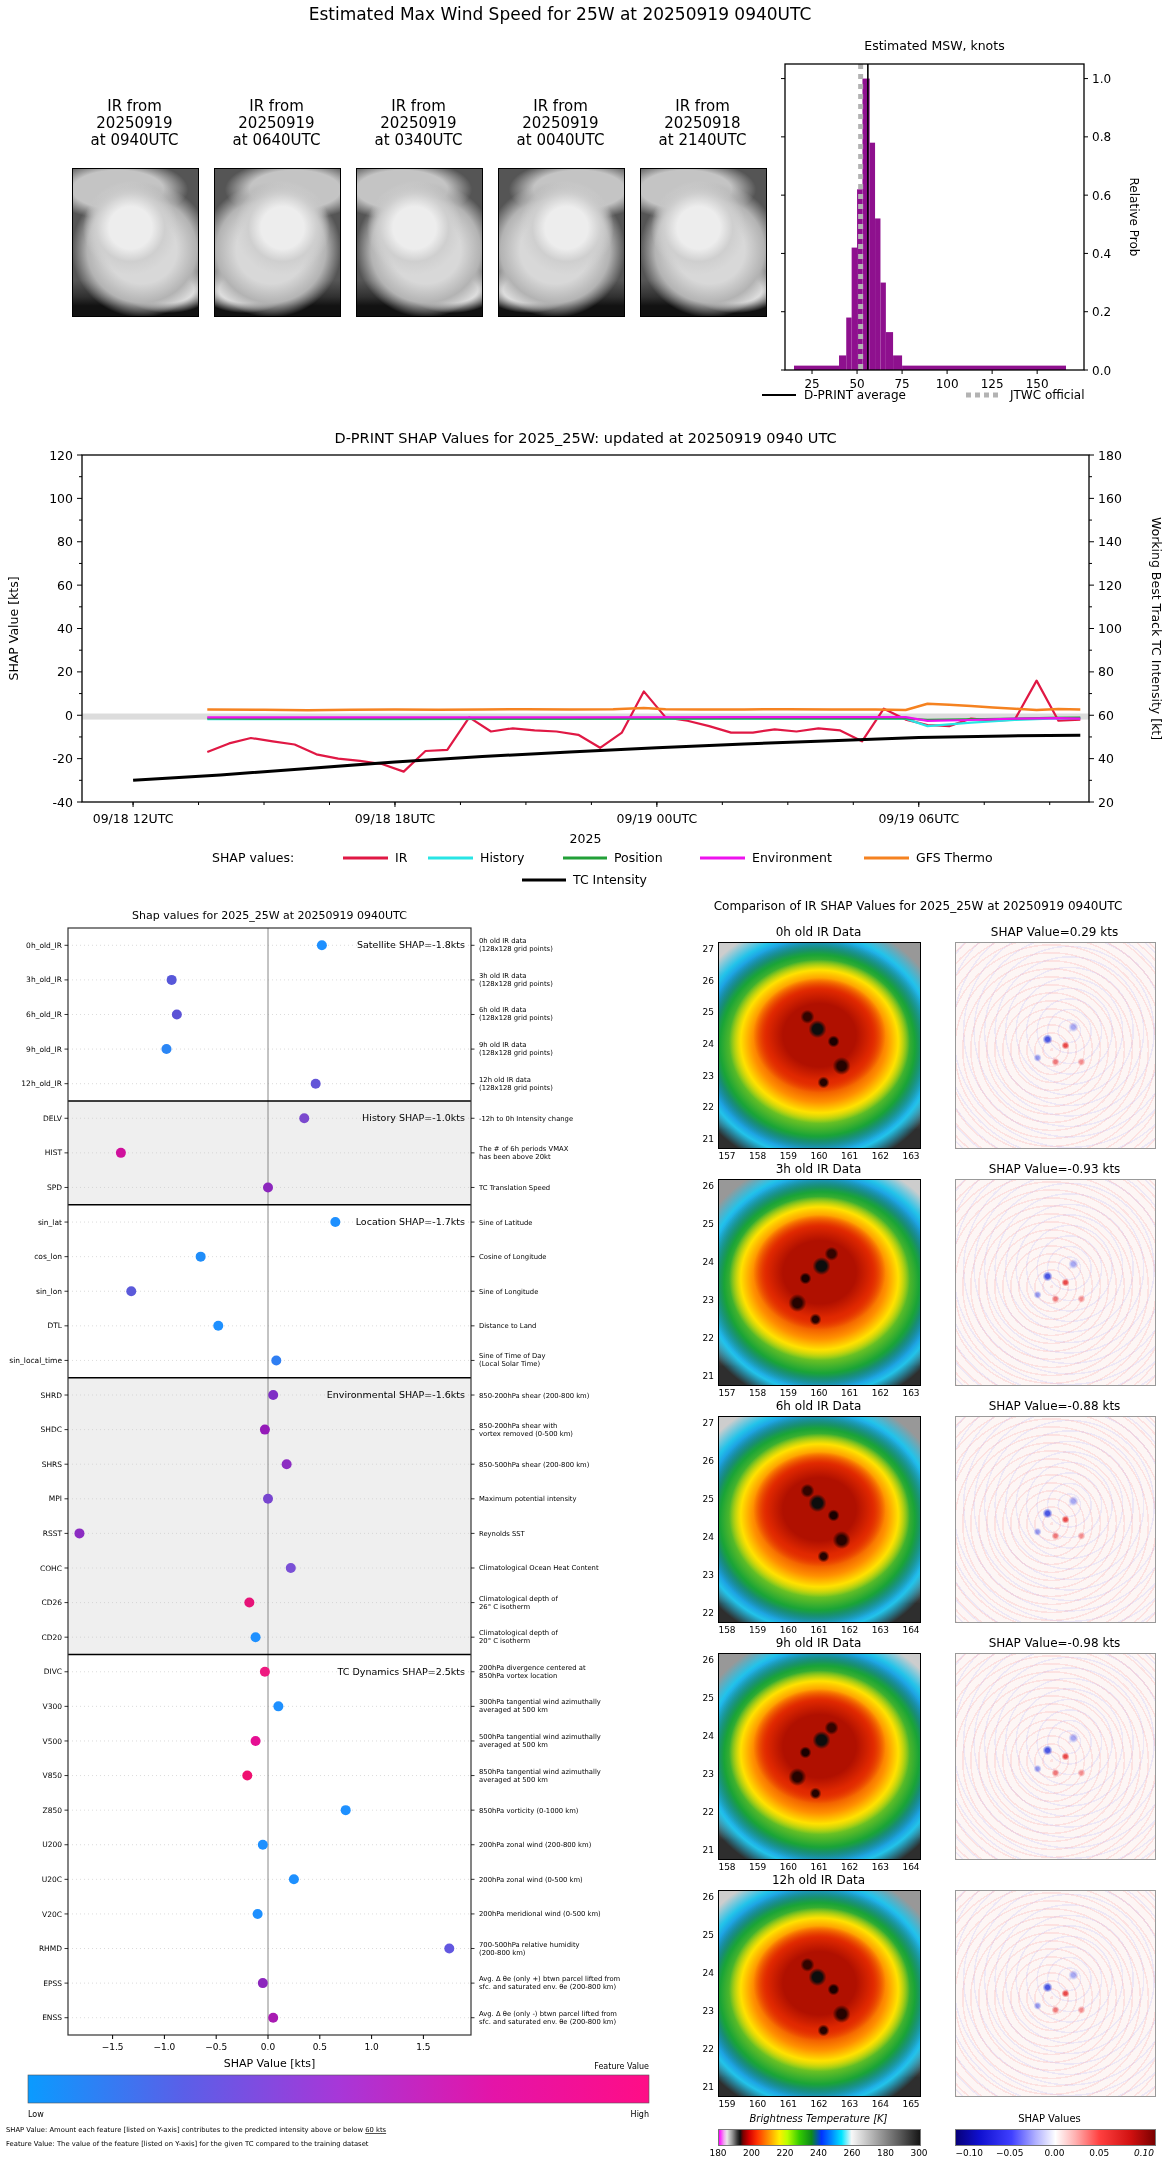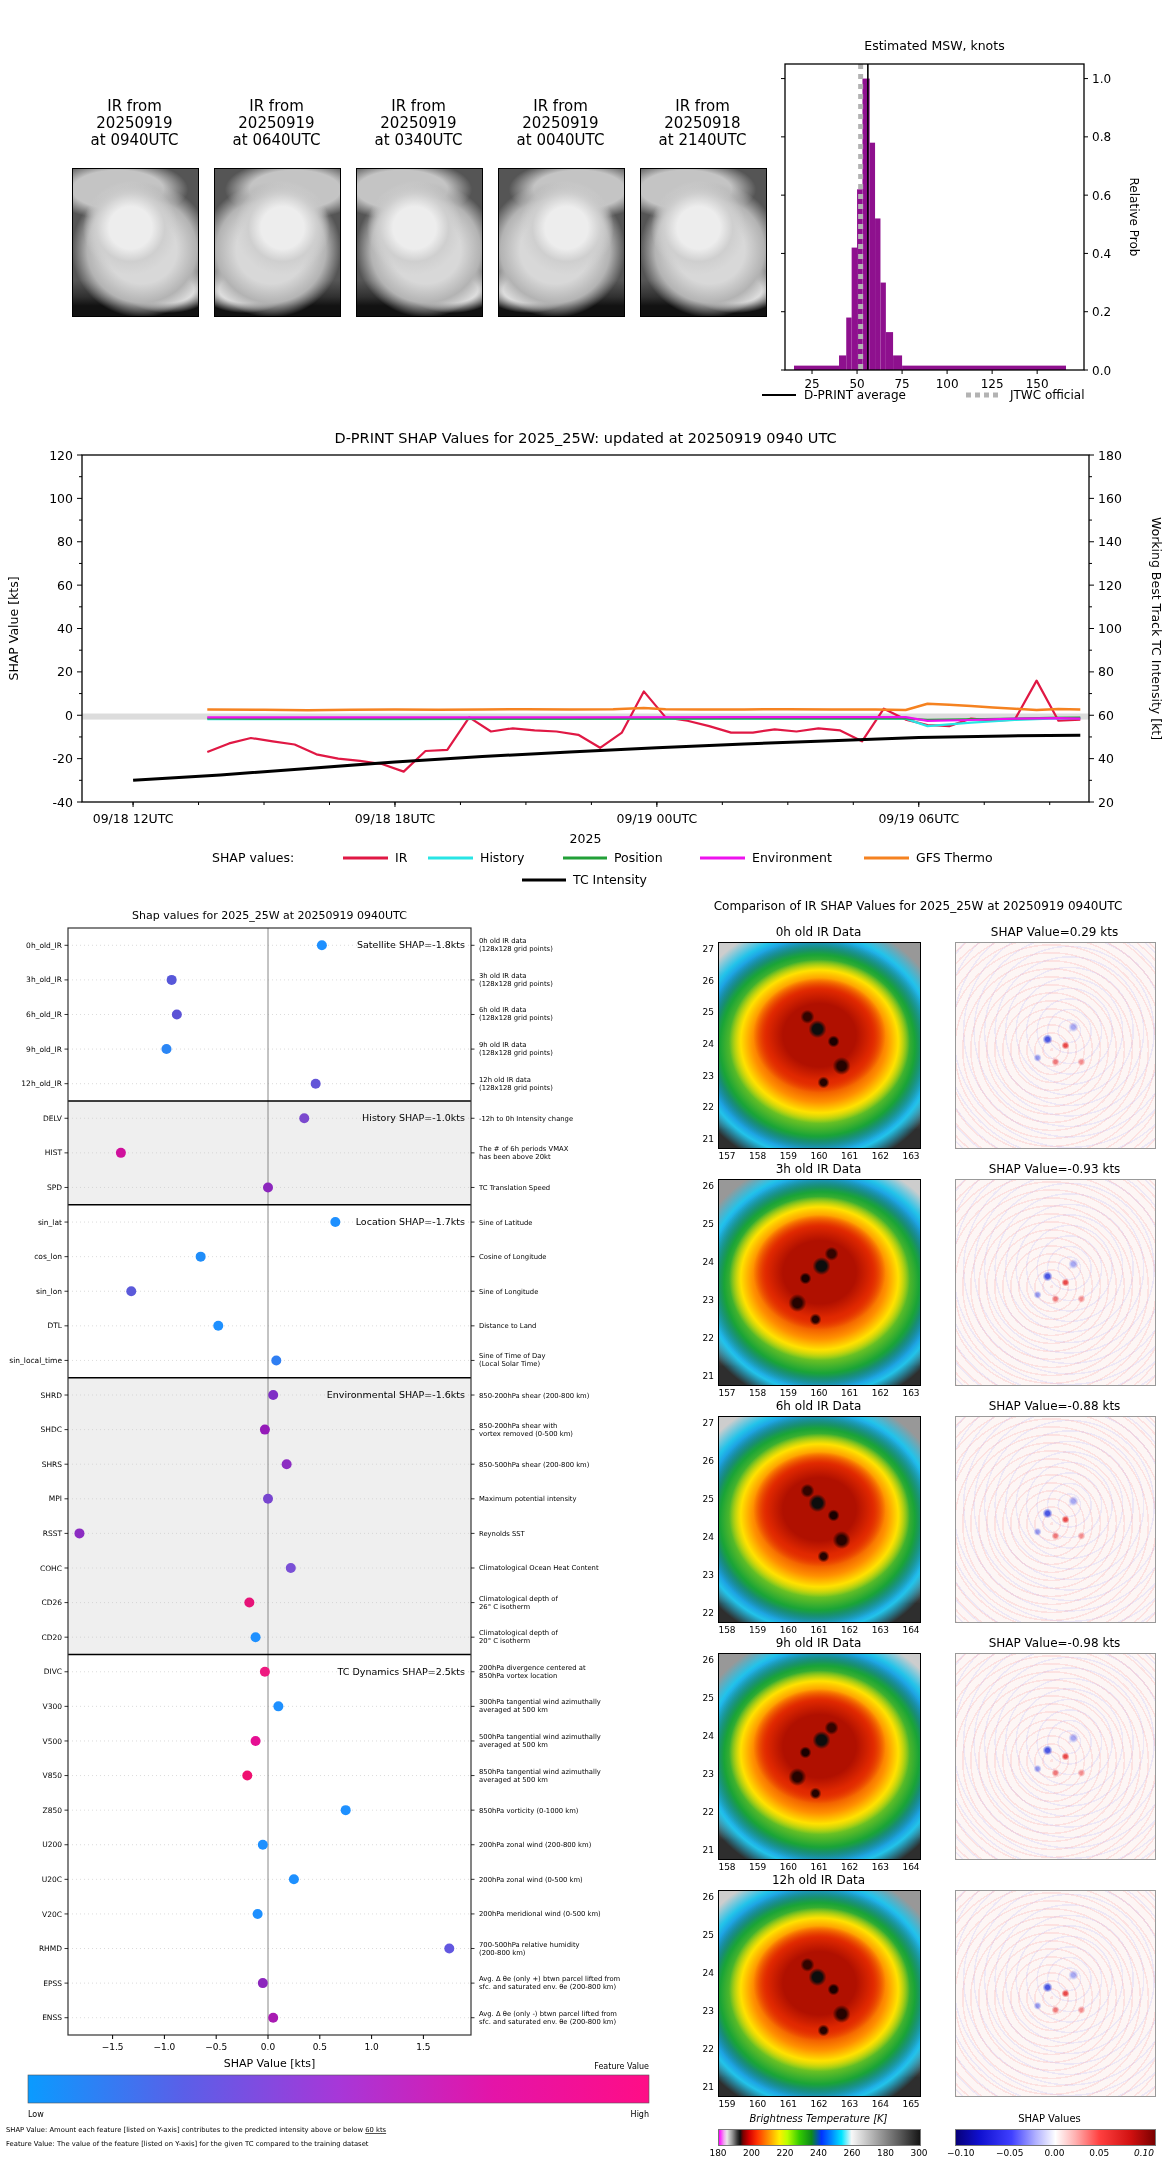--- a/index.html
+++ b/index.html
@@ -53,20 +53,21 @@
       radial-gradient(circle 5px at 59% 41%, rgba(95,105,240,.55) 0 40%, transparent 100%),
       radial-gradient(circle 4px at 63% 58%, rgba(240,95,95,.65) 0 40%, transparent 100%),
       repeating-radial-gradient(circle at 48% 52%, rgba(250,120,120,.16) 0 1.5px, transparent 1.5px 8px),
       repeating-radial-gradient(circle at 57% 43%, rgba(135,135,250,.13) 0 1.5px, transparent 1.5px 10.5px),
       #fdf6f5}
 </style>
 </head>
 <body>
 
 <div class="page">
+  <div class="abs top-title">Estimated Max Wind Speed for 25W at 20250919 0940UTC</div>
   <div id="thumbs" class="abs" style="left:0;top:0;width:1168px;height:420px">
       <div class="caption abs" style="left: 72px; top: 98px; width: 125px;">
         <div>IR from</div>
         <div>20250919</div>
         <div>at 0940UTC</div>
       </div>
       <div class="thumbimg abs" style="left: 72px; top: 168px; width: 125px; height: 147px;"></div>
       <div class="caption abs" style="left: 214px; top: 98px; width: 125px;">
         <div>IR from</div>
         <div>20250919</div>
@@ -595,20 +596,20 @@
         <div class="cb cb-bt abs" style="left: 68px; top: 1234px; width: 201px; height: 15px;"></div>
         <div class="tick abs" style="left: 56px; top: 1253px; width: 24px; text-align: center;">180</div>
         <div class="tick abs" style="left: 89.5px; top: 1253px; width: 24px; text-align: center;">200</div>
         <div class="tick abs" style="left: 123px; top: 1253px; width: 24px; text-align: center;">220</div>
         <div class="tick abs" style="left: 156.5px; top: 1253px; width: 24px; text-align: center;">240</div>
         <div class="tick abs" style="left: 190px; top: 1253px; width: 24px; text-align: center;">260</div>
         <div class="tick abs" style="left: 223.5px; top: 1253px; width: 24px; text-align: center;">180</div>
         <div class="tick abs" style="left: 257px; top: 1253px; width: 24px; text-align: center;">300</div>
         <div class="cb-title abs" style="left: 300px; top: 1218px; width: 199px;">SHAP Values</div>
         <div class="cb cb-shap abs" style="left: 305px; top: 1234px; width: 199px; height: 15px;"></div>
-        <div class="tick abs" style="left: 297px; top: 1253px; width: 36px; text-align: left;">−0.10</div>
+        <div class="tick abs" style="left: 297px; top: 1253px; width: 36px; text-align: right;">−0.10</div>
         <div class="tick abs" style="left: 341.75px; top: 1253px; width: 36px; text-align: center;">−0.05</div>
         <div class="tick abs" style="left: 386.5px; top: 1253px; width: 36px; text-align: center;">0.00</div>
         <div class="tick abs" style="left: 431.25px; top: 1253px; width: 36px; text-align: center;">0.05</div>
         <div class="tick abs" style="left: 476px; top: 1253px; width: 36px; text-align: center; font-style: italic;">0.10</div>
       </div>
   </div>
 </div>
 
 </body></html>

